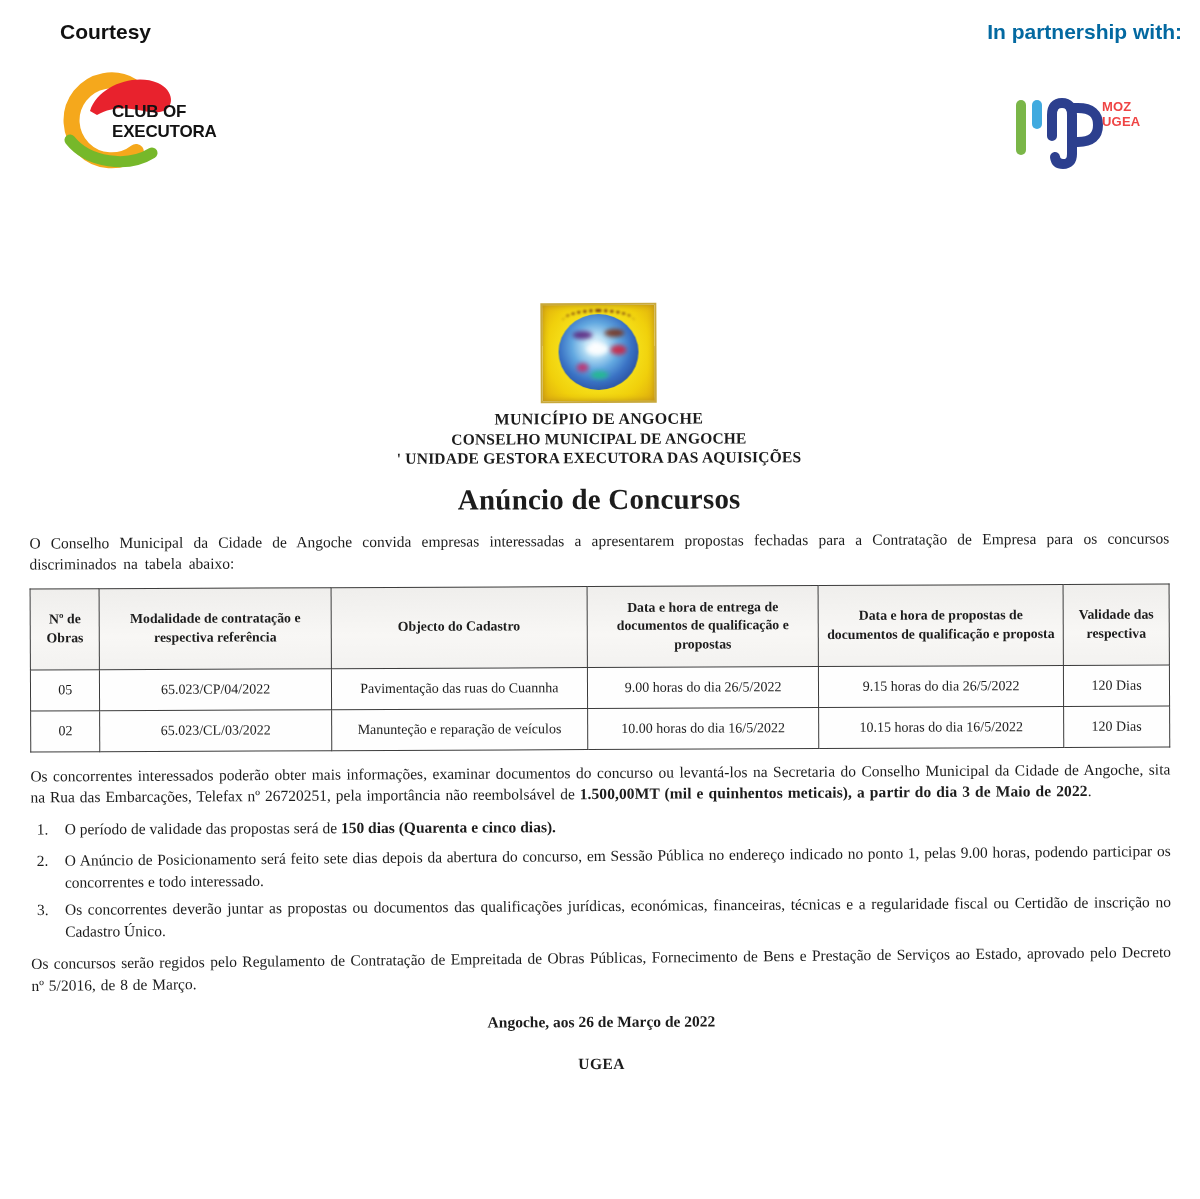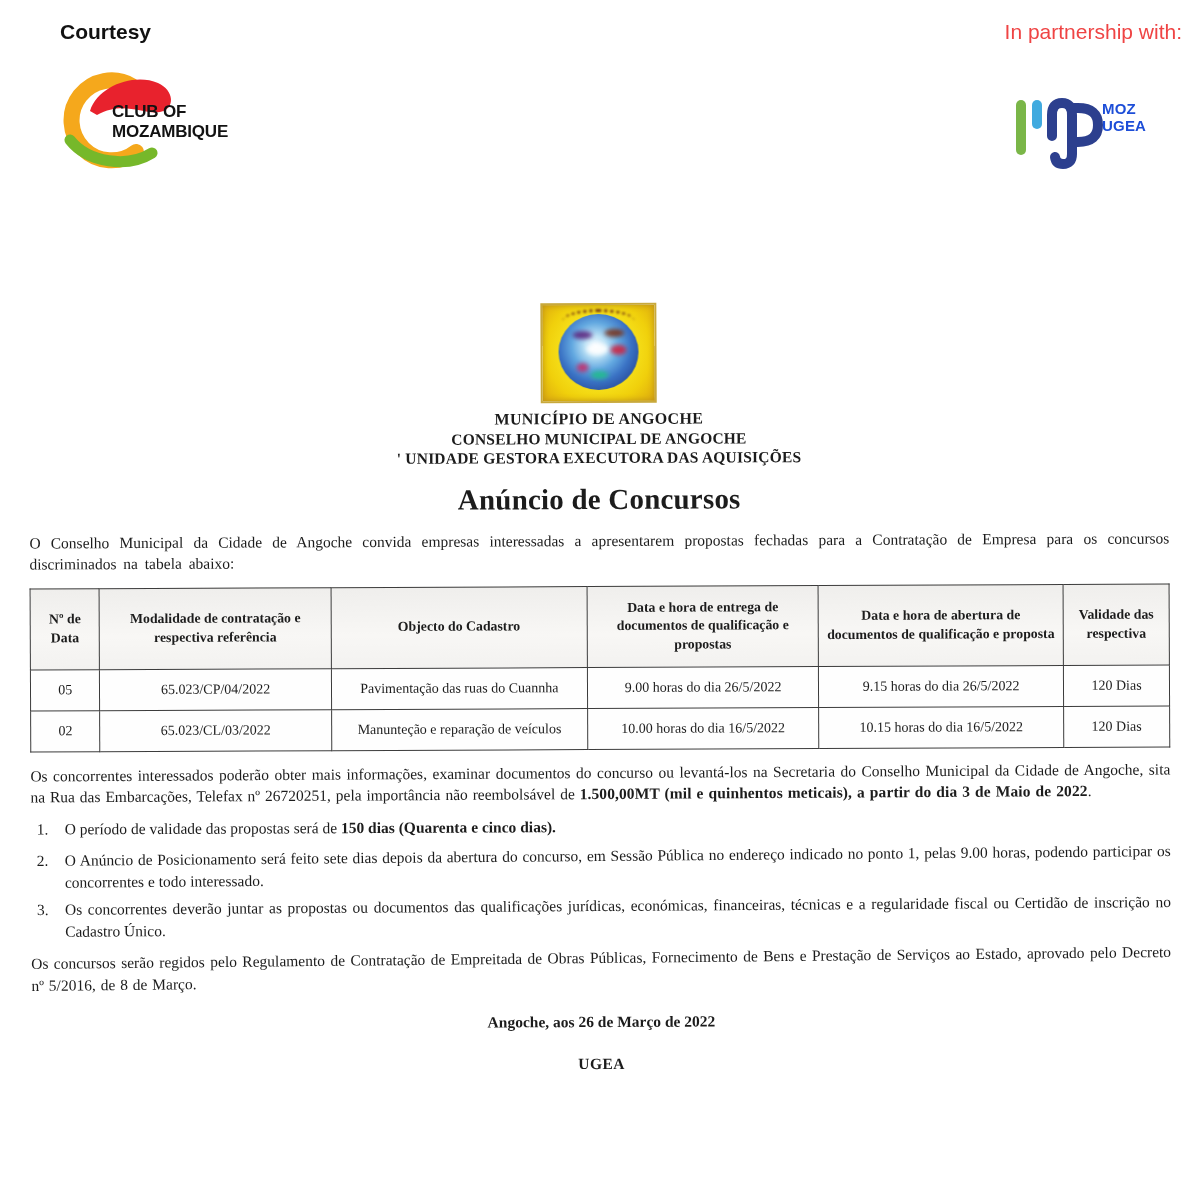--- a/index.html
+++ b/index.html
@@ -4,30 +4,30 @@
 <style>
   * { margin: 0; padding: 0; box-sizing: border-box; }
   html, body { width: 1200px; height: 1199px; background: #ffffff; overflow: hidden; }
   body { font-family: "Liberation Serif", serif; color: #1c1c1c; }
 
   .page { position: relative; width: 1200px; height: 1199px; background: #ffffff; }
 
   
   .banner { position: relative; height: 175px; font-family: "Liberation Sans", sans-serif; }
   .courtesy { position: absolute; left: 60px; top: 20px; font-size: 21px; font-weight: 700; color: #111; }
-  .partnership { position: absolute; right: 18px; top: 20px; font-size: 21px; font-weight: 400; color: #ef4444; }
+  .partnership { position: absolute; right: 18px; top: 20px; font-size: 21px; font-weight: 700; color: #0369a1; }
 
   .club-logo { position: absolute; left: 40px; top: 70px; width: 190px; height: 100px; }
   .club-logo svg { position: absolute; left: 0; top: 0; }
   .club-text { position: absolute; left: 72px; top: 32px; font-weight: 700; font-size: 17px; line-height: 1.2; color: #121212; letter-spacing: -0.2px; }
   .club-text span { display: block; }
 
   .mozparks-logo { position: absolute; left: 1010px; top: 88px; width: 170px; height: 85px; }
   .mozparks-logo svg { position: absolute; left: 0; top: 0; }
-  .mozparks-text { position: absolute; left: 92px; top: 12px; font-weight: 700; font-size: 15px; line-height: 1.15; color: #1d4ed8; letter-spacing: 0.2px; }
+  .mozparks-text { position: absolute; left: 92px; top: 12px; font-weight: 700; font-size: 13px; line-height: 1.15; color: #ef4444; letter-spacing: 0.2px; }
   .mozparks-text span { display: block; }
 
   
   .doc { position: relative; padding: 0 30px; margin-top: 128px; transform: rotate(-0.25deg); }
 
   .seal { width: 116px; height: 100px; margin: 0 auto; position: relative;
           background: radial-gradient(circle at 50% 48%, #fff65c 0%, #f8e71f 38%, #f0d00c 70%, #dfae0e 96%);
           border: 2px solid #c8a93c; box-shadow: inset 0 0 6px #b98f16; }
   .seal-circle { position: absolute; top: 9px; left: 16px; right: 16px; bottom: 11px; border-radius: 50%;
           background: radial-gradient(circle at 46% 42%, #f2f9ff 0%, #bfe3f6 16%, #62a8e0 38%, #3a72c4 58%, #2c55a5 74%, #23418a 100%);
@@ -83,21 +83,21 @@
     <div class="partnership">In partnership with:</div>
 
     <div class="club-logo">
       <svg width="190" height="100" viewBox="0 0 190 100">
         <path d="M92,16 A40,40 0 1 0 96,82" fill="none" stroke="#f5a81c" stroke-width="16" stroke-linecap="round"></path>
         <path d="M30,70 C48,93 88,98 112,83" fill="none" stroke="#76b82a" stroke-width="11" stroke-linecap="round"></path>
         <path d="M50,41 C58,16 94,3 118,13 C134,20 136,39 120,42 C103,45 84,30 57,45 Z" fill="#e8222d"></path>
       </svg>
       <div class="club-text">
         <span>CLUB OF</span>
-        <span>MOZAMBIQUE</span>
+        <span>EXECUTORA</span>
       </div>
     </div>
 
     <div class="mozparks-logo">
       <svg width="170" height="85" viewBox="0 0 170 85">
         <rect x="6" y="12" width="10" height="55" rx="5" fill="#7ab648"></rect>
         <rect x="22" y="12" width="10" height="29" rx="5" fill="#41aadf"></rect>
         <path d="M42,48 L42,27 Q42,15 52,15 Q62,15 62,27 L62,66 Q62,76 53,76 Q46,76 45,69" fill="none" stroke="#2c3f8e" stroke-width="10" stroke-linecap="round"></path>
         <path d="M62,20 L68,20 Q88,20 88,37 Q88,54 68,54 L62,54" fill="none" stroke="#2c3f8e" stroke-width="10" stroke-linecap="round"></path>
       </svg>
@@ -133,25 +133,25 @@
       <colgroup>
         <col class="c1">
           <col class="c2">
           <col class="c3">
           <col class="c4">
           <col class="c5">
           <col class="c6">
       </colgroup>
       <thead>
         <tr>
-          <th>Nº de Data</th>
+          <th>Nº de Obras</th>
           <th>Modalidade de contratação e respectiva referência</th>
           <th>Objecto do Cadastro</th>
           <th>Data e hora de entrega de documentos de qualificação e propostas</th>
-          <th>Data e hora de abertura de documentos de qualificação e proposta</th>
+          <th>Data e hora de propostas de documentos de qualificação e proposta</th>
           <th>Validade das respectiva</th>
         </tr>
       </thead>
       <tbody>
         <tr>
           <td>05</td>
           <td>65.023/CP/04/2022</td>
           <td>Pavimentação das ruas do Cuannha</td>
           <td>9.00 horas do dia 26/5/2022</td>
           <td>9.15 horas do dia 26/5/2022</td>

